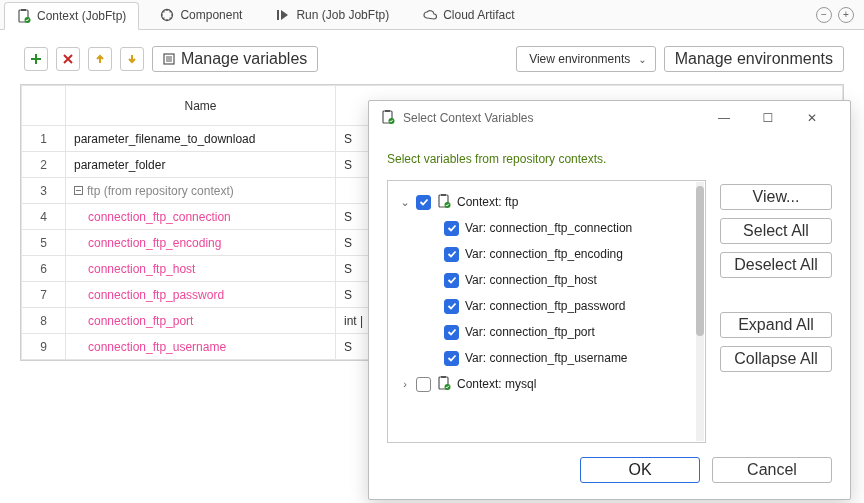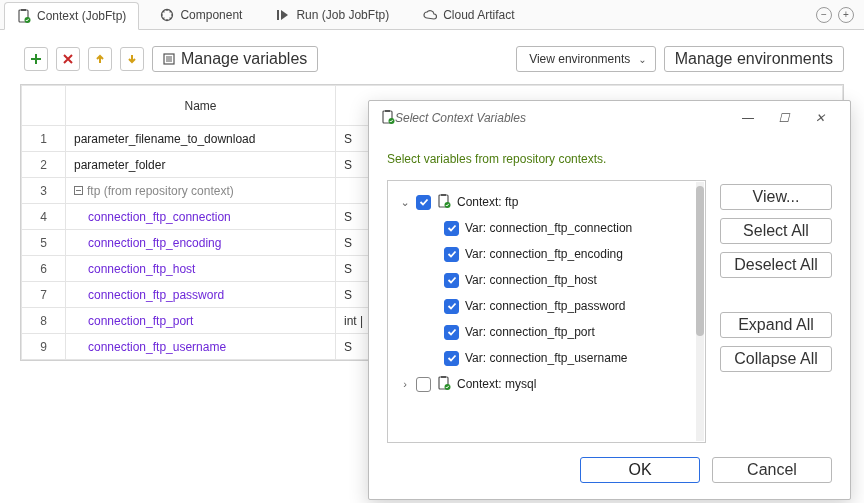--- a/index.html
+++ b/index.html
@@ -124,21 +124,21 @@
     font-weight: 400;
     color: #333;
     text-align: center;
     height: 40px;
   }
   col.numcol { width: 44px; }
   col.namecol { width: 270px; }
   td.num { text-align: center; color: #555; }
   td.name { color: #222; }
   td.repo { color: #888; }
-  td.repo-sub { color: #6d28d9; padding-left: 22px; }
+  td.repo-sub { color: #ec4899; padding-left: 22px; }
   td.type { color: #333; }
   .expander {
     display:inline-block; width:9px; height:9px;
     border:1px solid #777; margin-right:4px;
     position:relative; top:0px;
   }
   .expander::before {
     content:""; position:absolute; left:1px; right:1px; top:3px; height:1px; background:#777;
   }
   
@@ -148,24 +148,23 @@
     width: 483px; height: 400px;
     background: #fff;
     border: 1px solid #bcbcbc;
     box-shadow: 0 6px 20px rgba(0,0,0,0.18);
     border-radius: 2px;
     display: flex; flex-direction: column;
   }
   .dlg-title {
     height: 34px;
     display:flex; align-items:center;
-    gap: 0;
-    padding: 0 12px 0 12px;
+    gap: 8px;
+    padding: 0 20px 0 12px;
     color: #666;
-    font-style: italic;
   }
   .dlg-title .spacer { flex:1; }
   .dlg-title .winbtn {
     width:36px; height:24px;
     display:flex; align-items:center; justify-content:center;
     cursor:pointer; color:#555;
   }
   .dlg-body {
     padding: 4px 18px 0 18px;
     flex:1;

